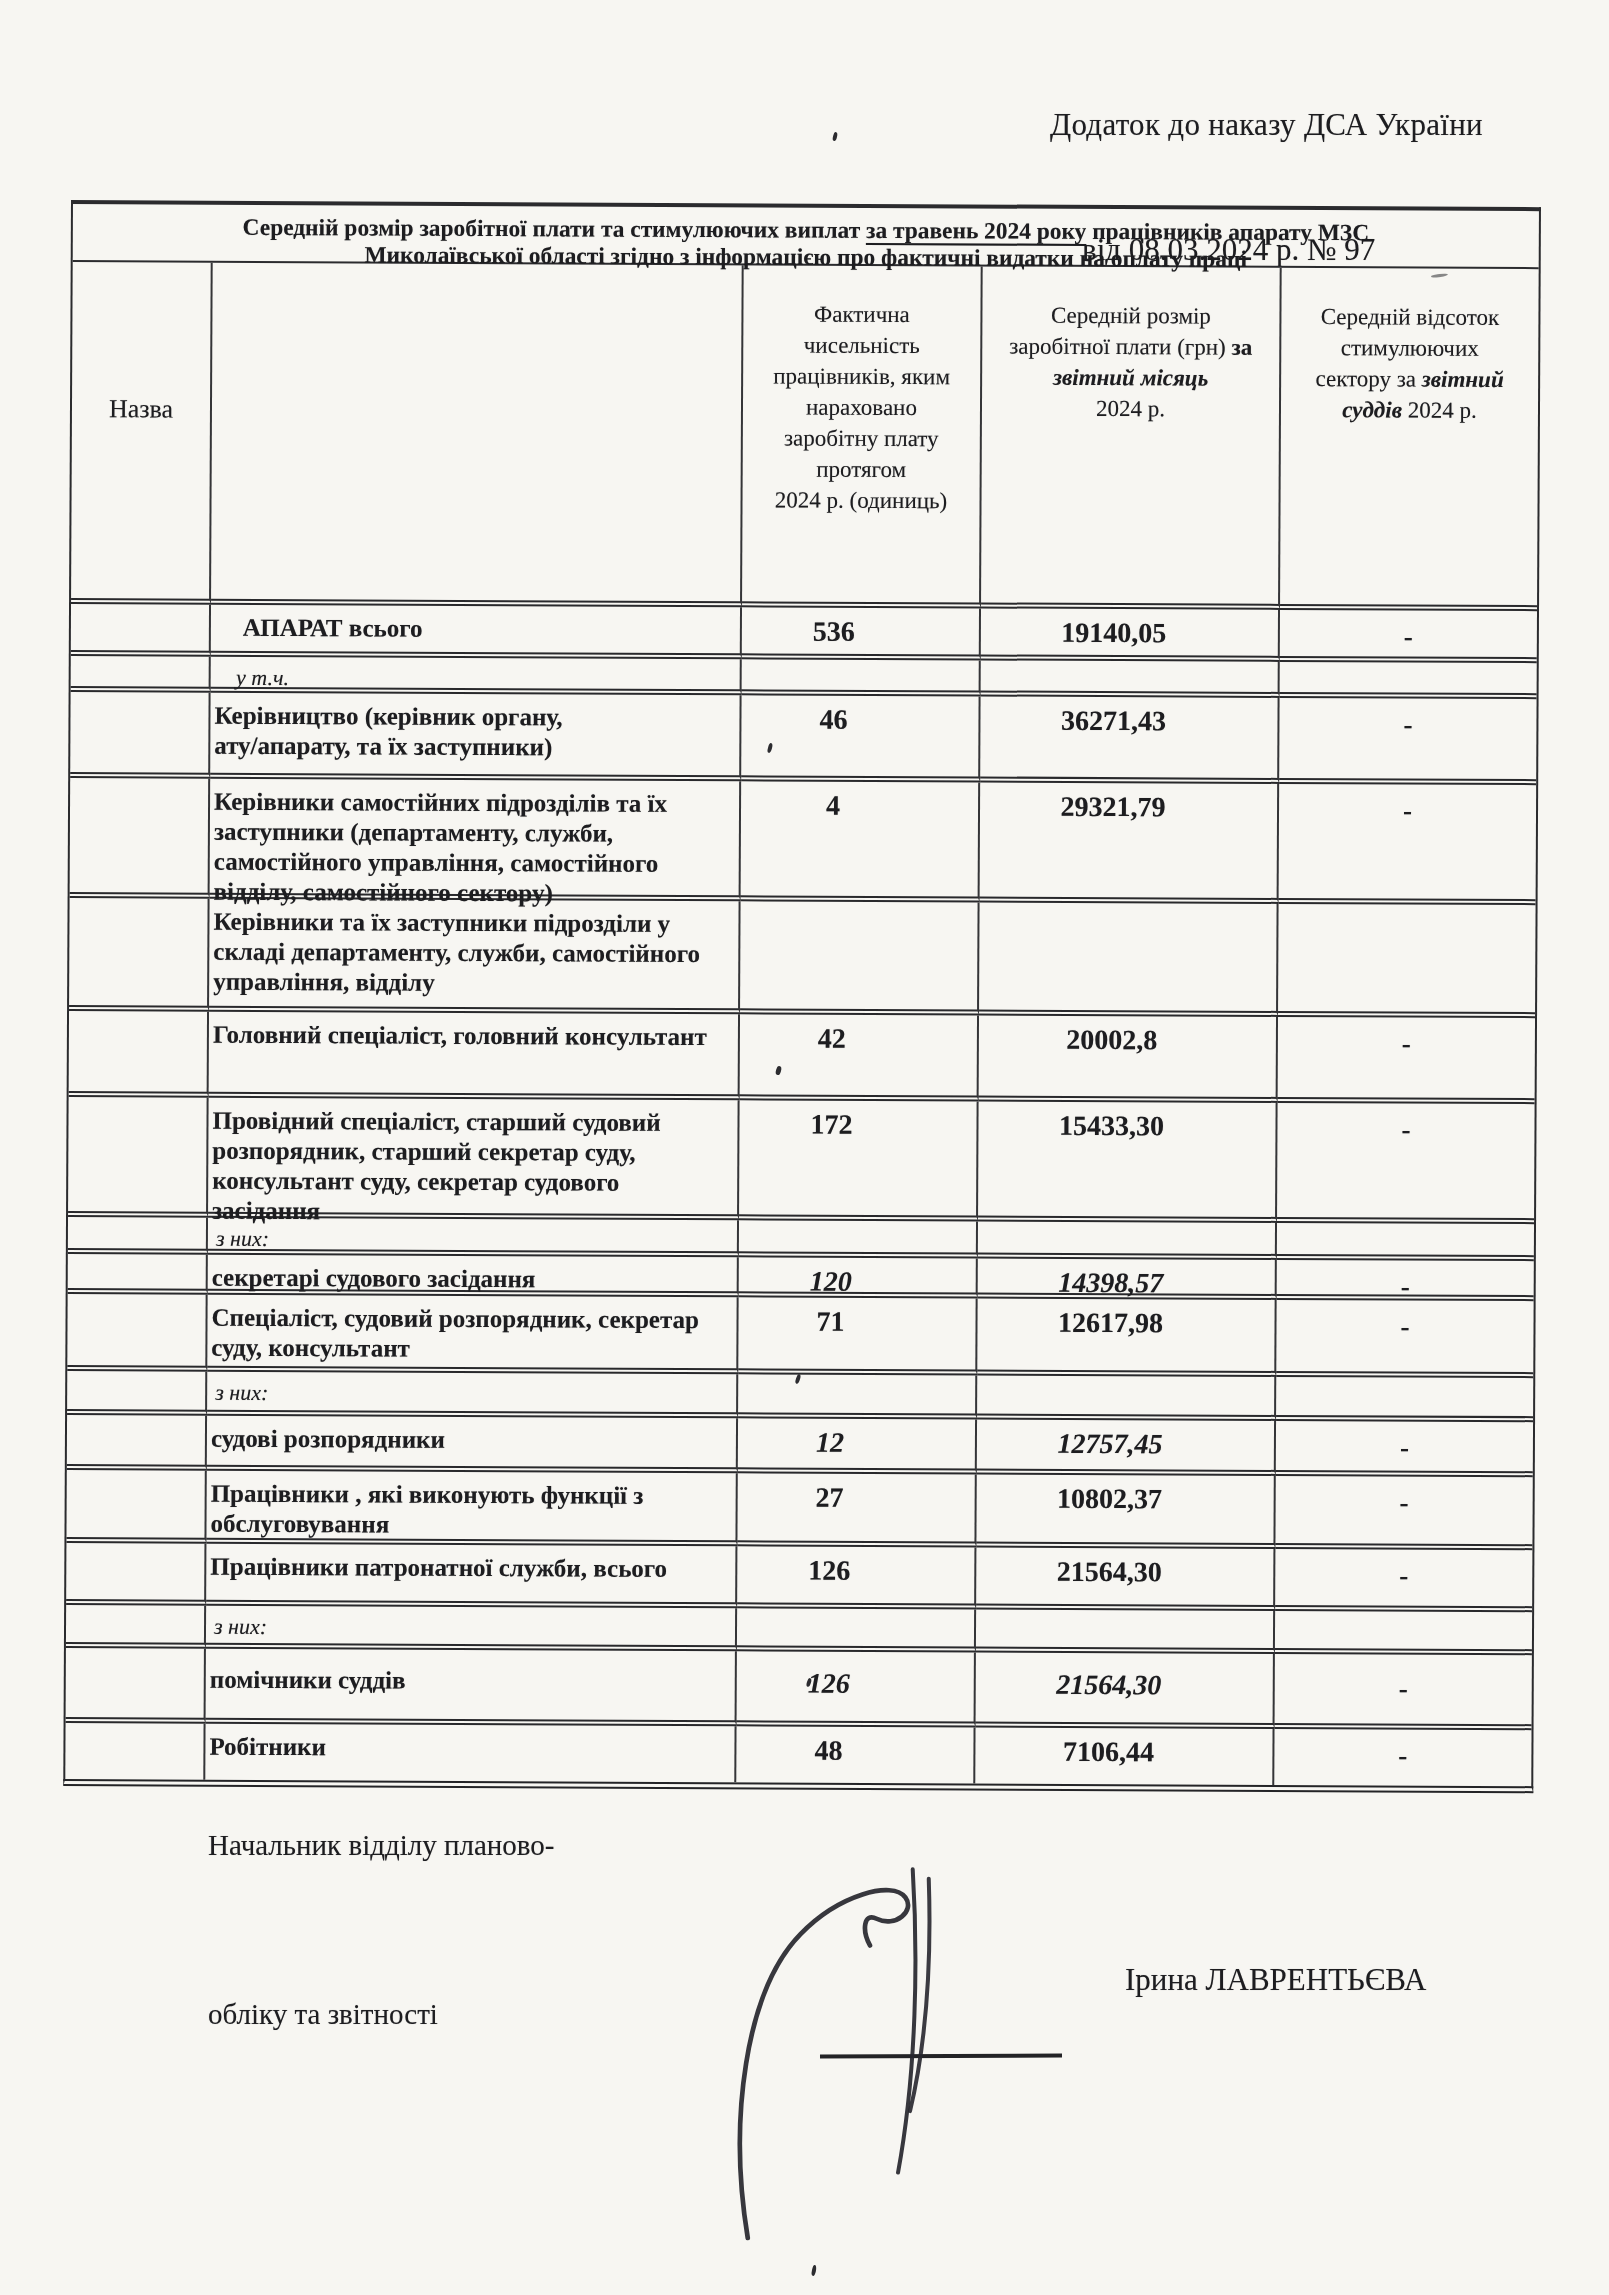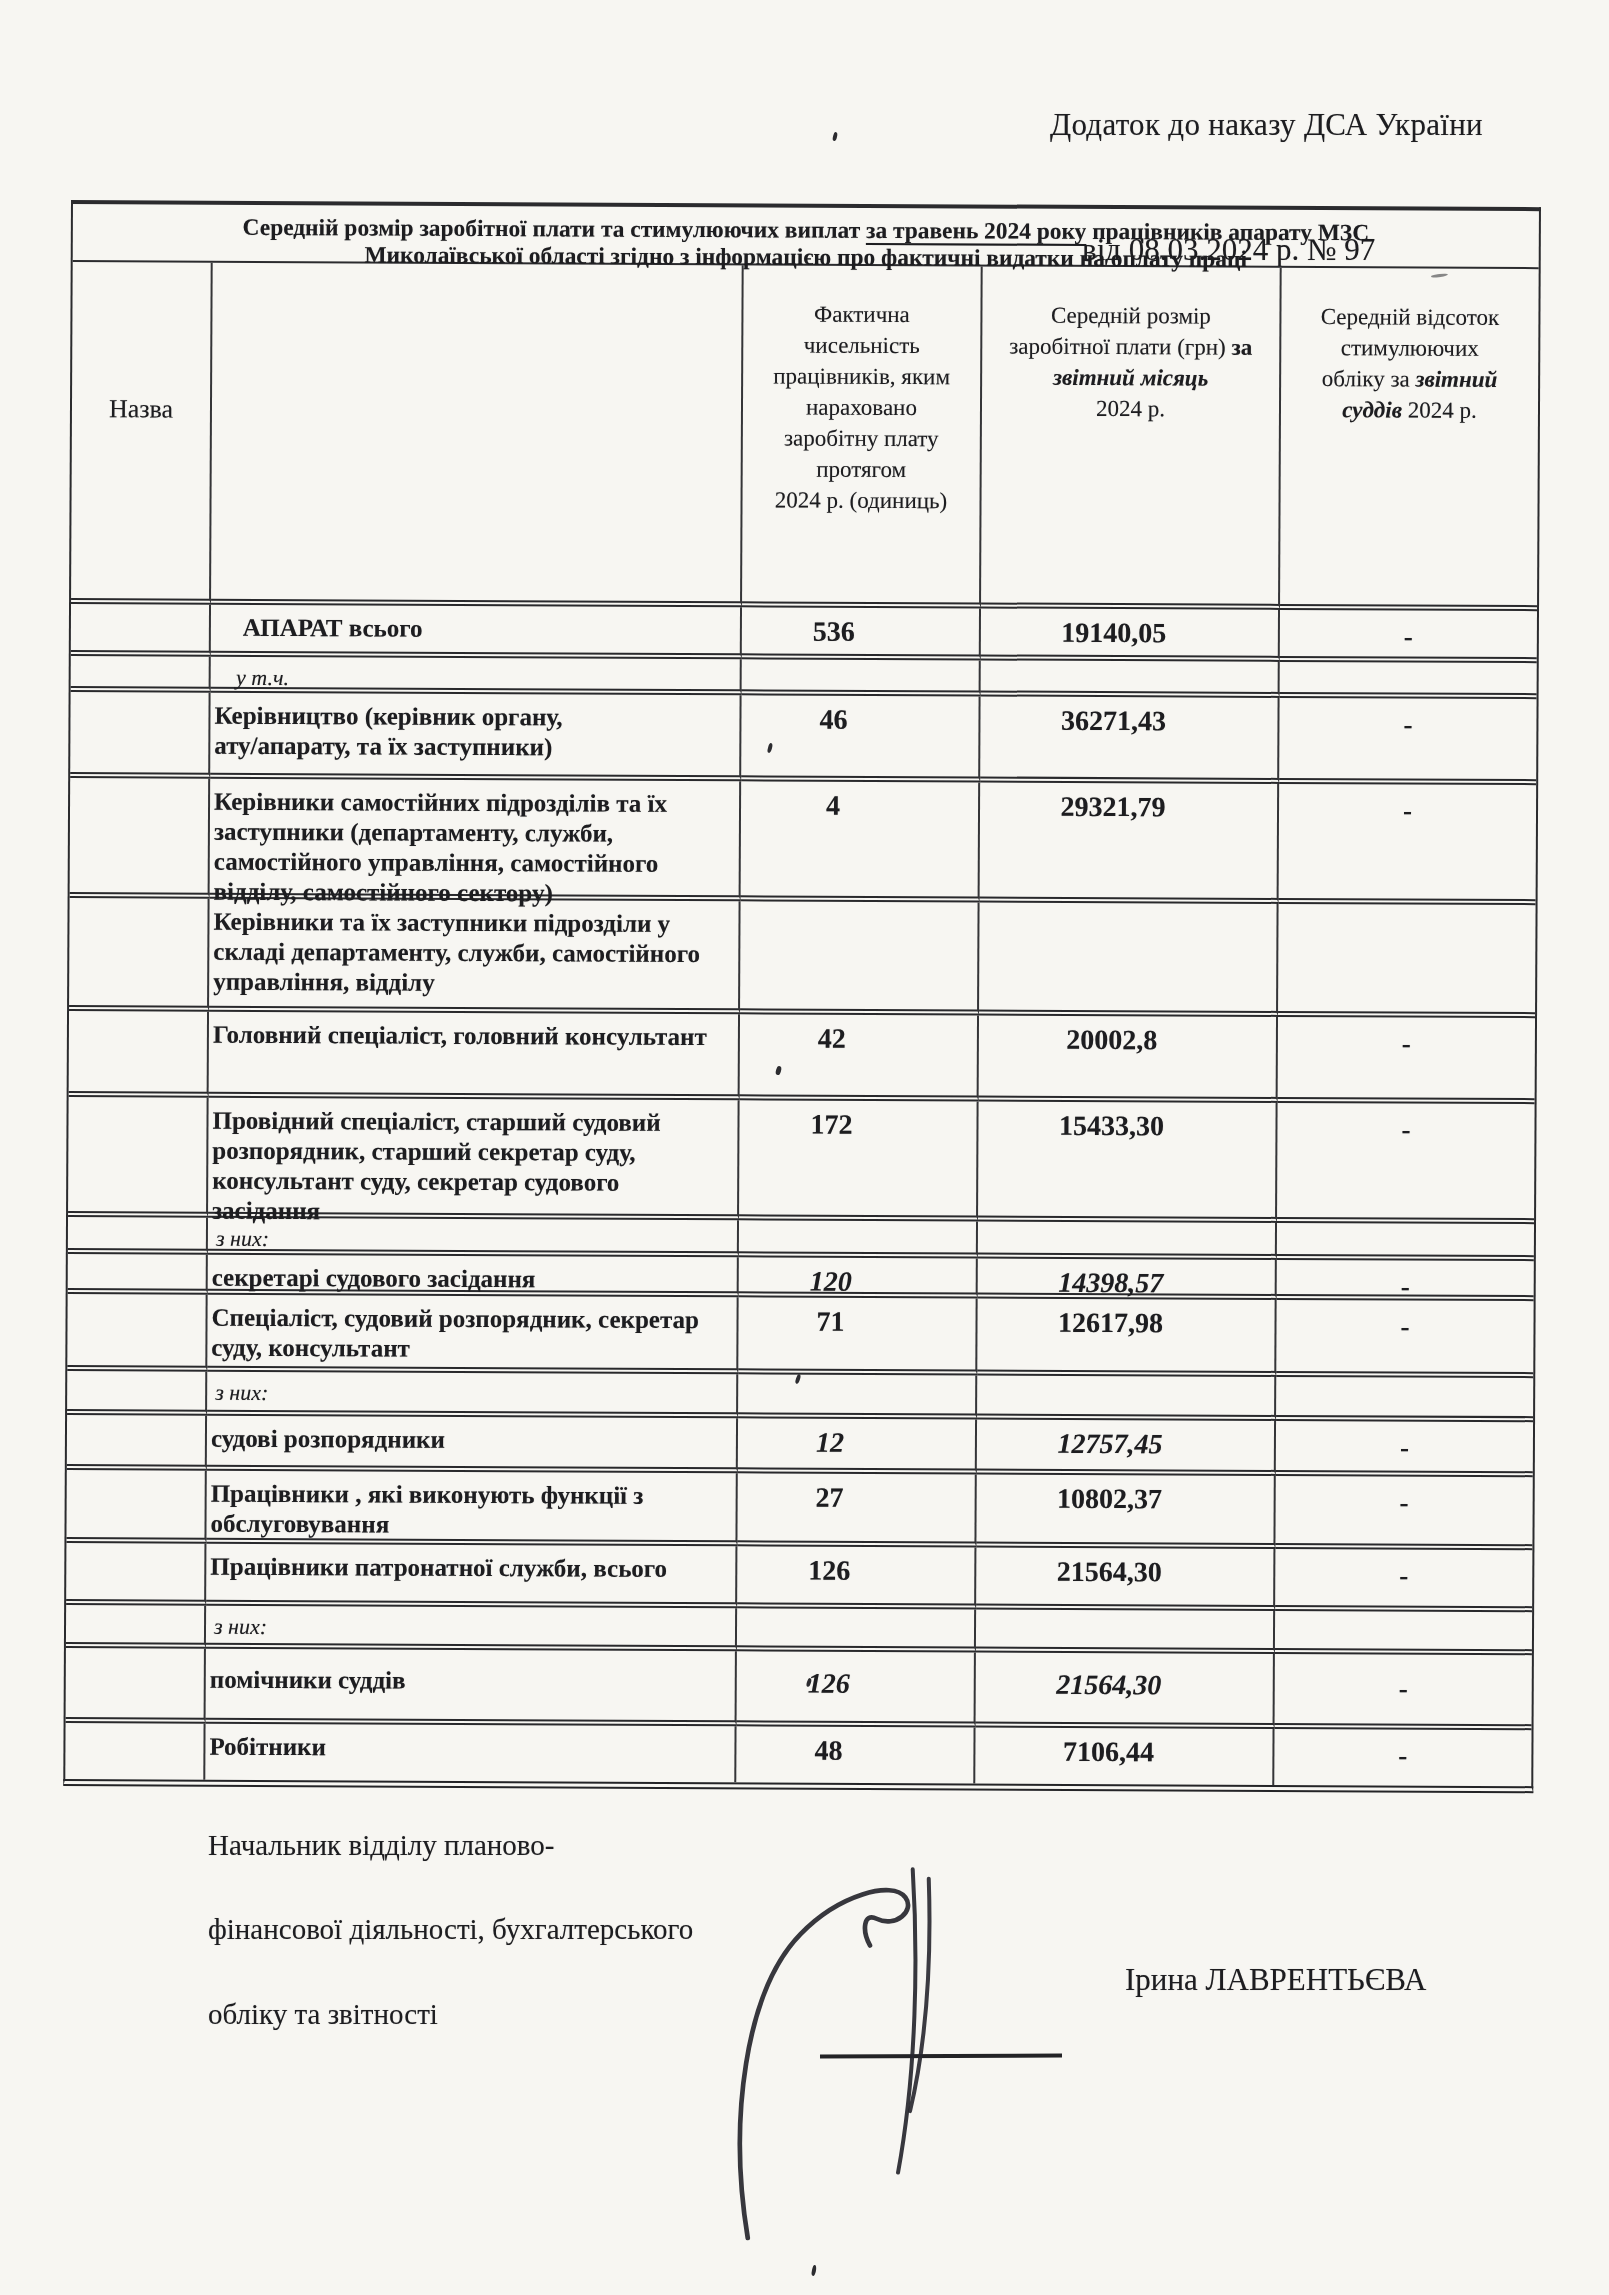--- a/index.html
+++ b/index.html
@@ -85,21 +85,21 @@
 2024 р.  (одиниць)</div>
     <div class="c h h-sal">
       <div><span>Середній розмір</span></div>
       <div><span>заробітної плати (грн) </span><span class="bz">за</span></div>
       <div><span class="bi">звітний місяць</span></div>
       <div><span>2024 р.</span></div>
     </div>
     <div class="c h h-pct nbr">
       <div><span>Середній відсоток</span></div>
       <div><span>стимулюючих</span></div>
-      <div><span>обліку за  </span><span class="bi">звітний</span></div>
+      <div><span>сектору за  </span><span class="bi">звітний</span></div>
       <div><span class="bi">суддів</span><span>   2024 р.</span></div>
     </div>
 
     <div class="c"></div>
     <div class="c c1 ind">АПАРАТ всього</div>
     <div class="c c2">536</div>
     <div class="c c3">19140,05</div>
     <div class="c c4 nbr">-</div>
 
     <div class="c"></div>
@@ -204,21 +204,20 @@
     <div class="c c4 nbr" style="padding-top:18.7px">-</div>
 
     <div class="c" style="border-bottom:none"></div>
     <div class="c c1" style="border-bottom:none">Робітники</div>
     <div class="c c2" style="border-bottom:none">48</div>
     <div class="c c3" style="border-bottom:none">7106,44</div>
     <div class="c c4 nbr" style="border-bottom:none">-</div>
   </div>
 
   <div class="f1">Начальник відділу планово-</div>
-  <div class="f2">фінансової діяльності, бухгалтерського</div>
   <div class="f3">обліку та звітності</div>
   <div class="sigline"></div>
   <svg class="sig" width="374" height="468" viewBox="0 0 560 700">
     <path d="M 79 630 C 50 455, 75 260, 158 175 C 215 116, 296 94, 315 120 C 330 140, 300 166, 272 152 C 252 142, 250 170, 262 192" fill="none" stroke="#26262e" stroke-width="7" stroke-linecap="round" opacity="0.92"></path>
     <path d="M 326 78 C 334 210, 332 380, 304 532" fill="none" stroke="#26262e" stroke-width="6" stroke-linecap="round" opacity="0.92"></path>
     <path d="M 350 92 C 354 210, 348 330, 322 440" fill="none" stroke="#26262e" stroke-width="6" stroke-linecap="round" opacity="0.9"></path>
   </svg>
   <div class="signer">Ірина ЛАВРЕНТЬЄВА</div>
 
   <div class="sp" style="left:833px;top:132px;width:4px;height:9.4px;transform:rotate(14deg)"></div>

